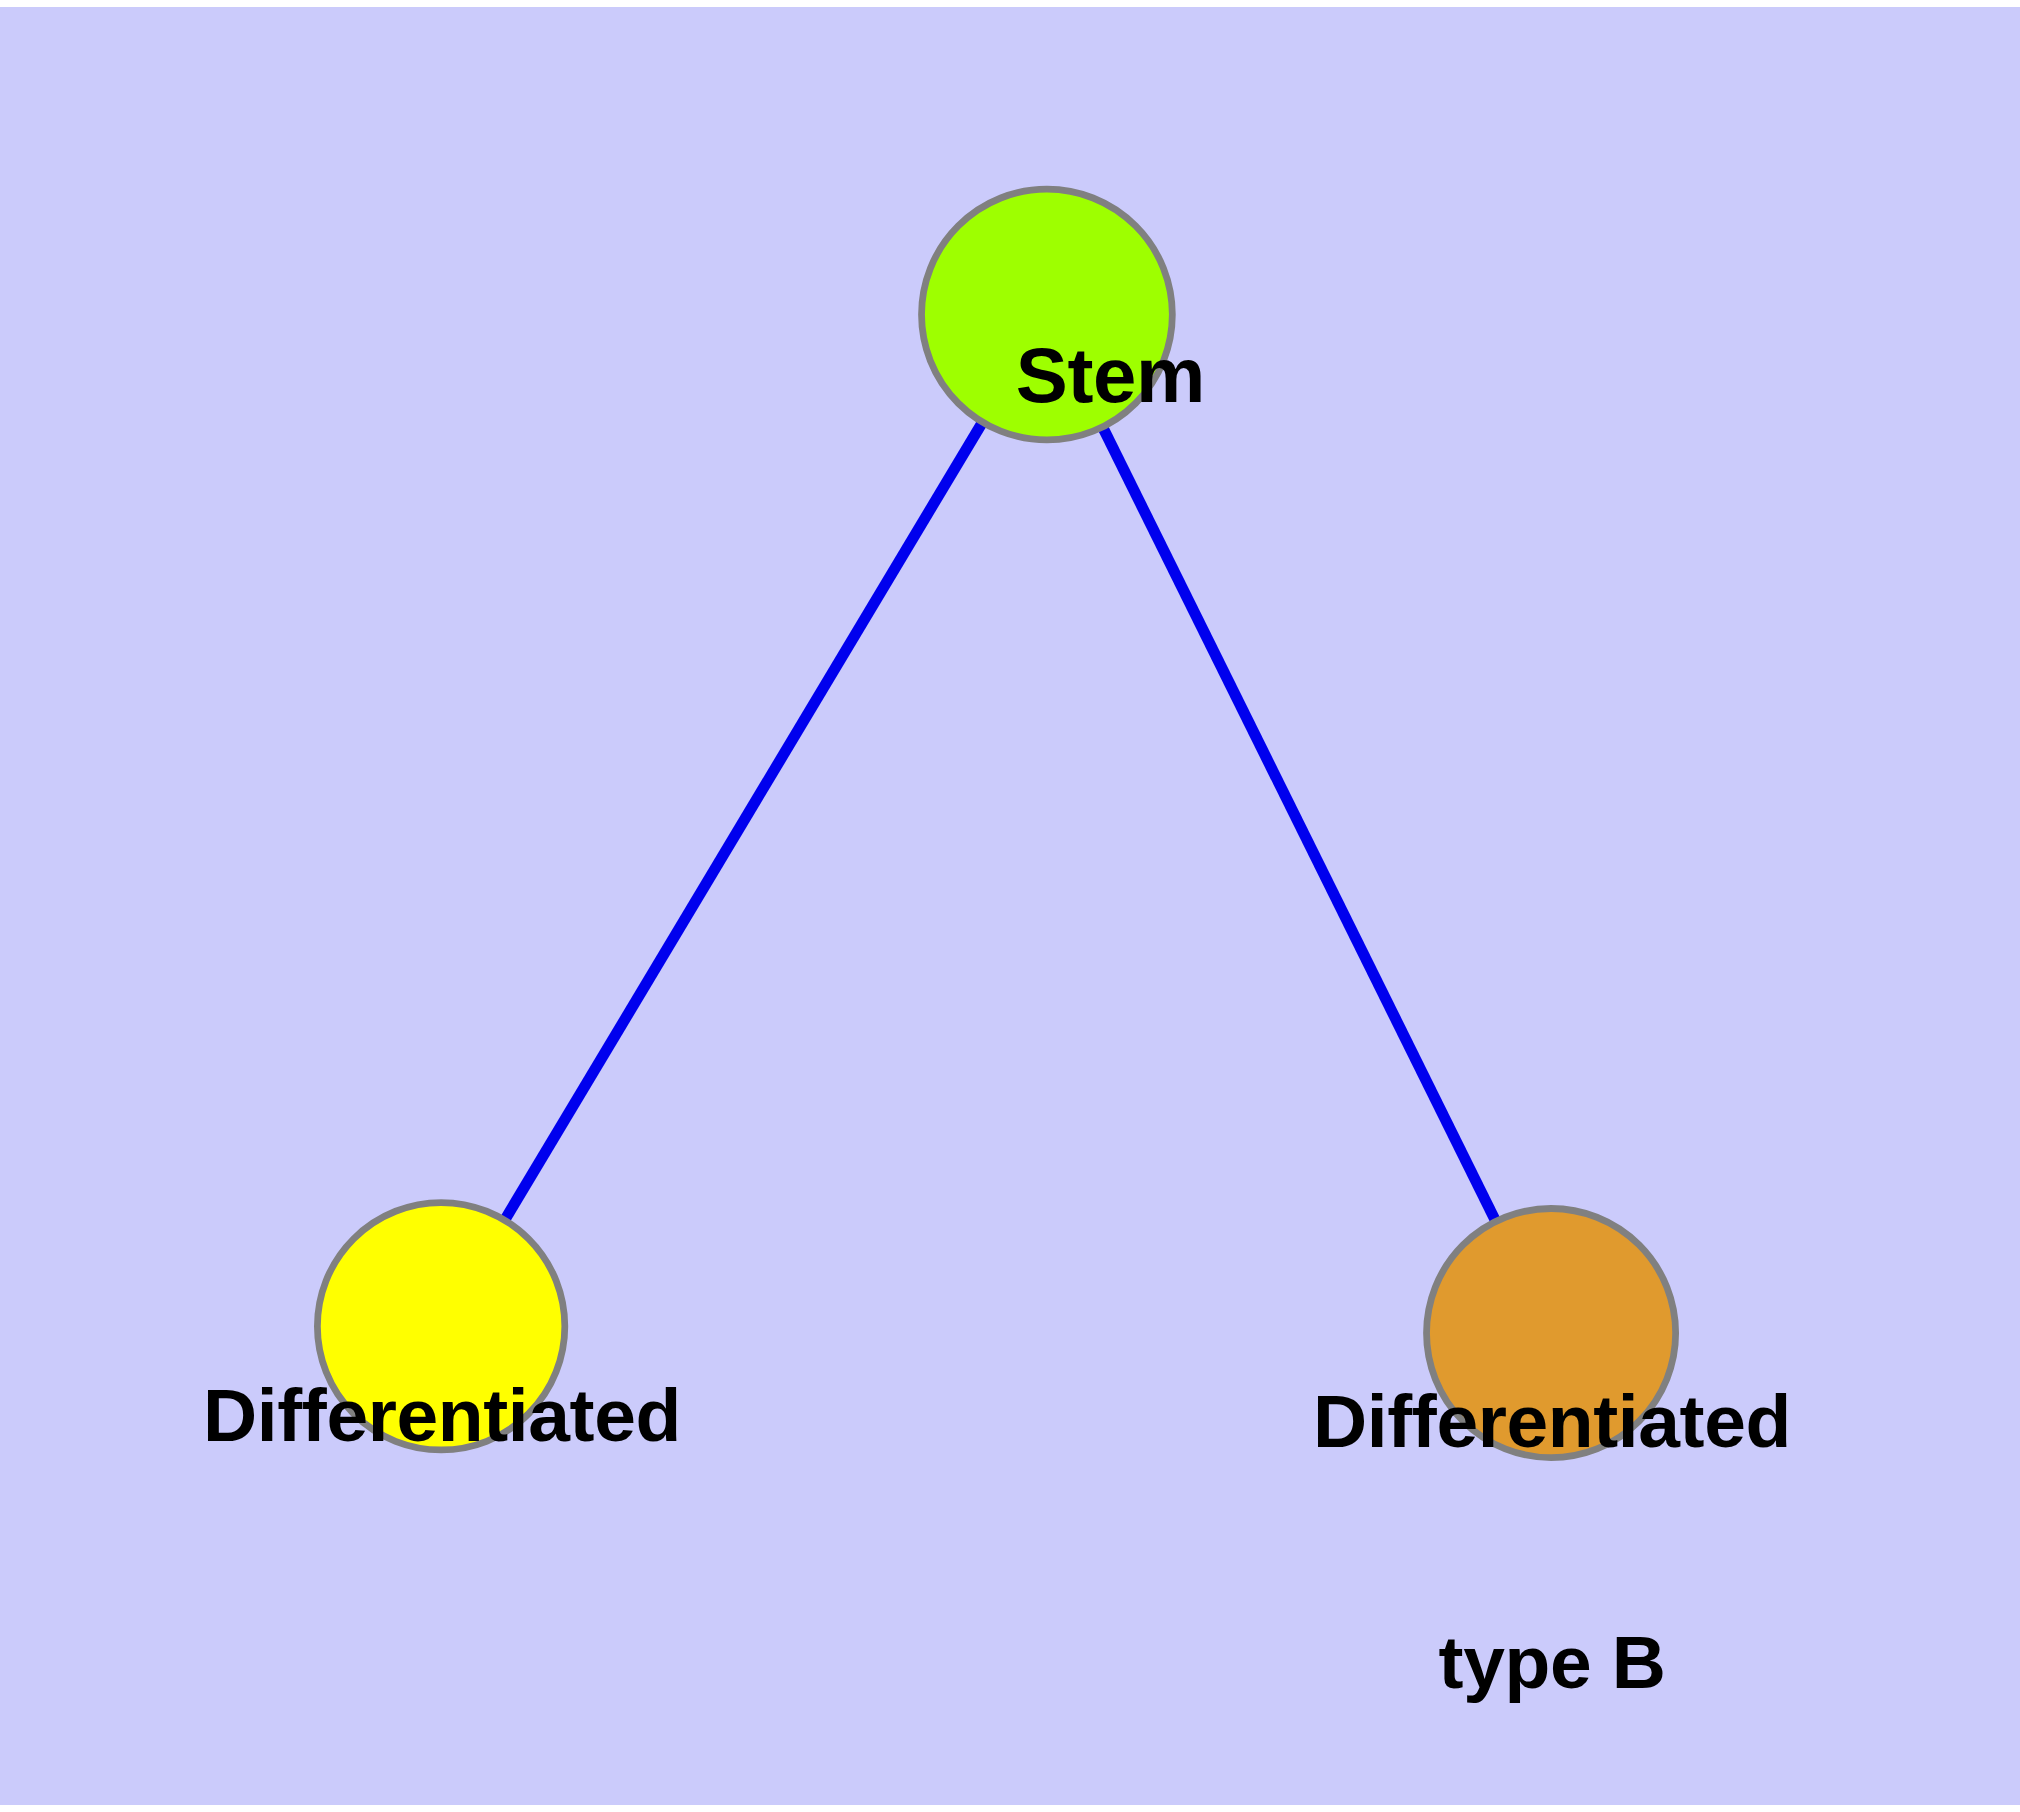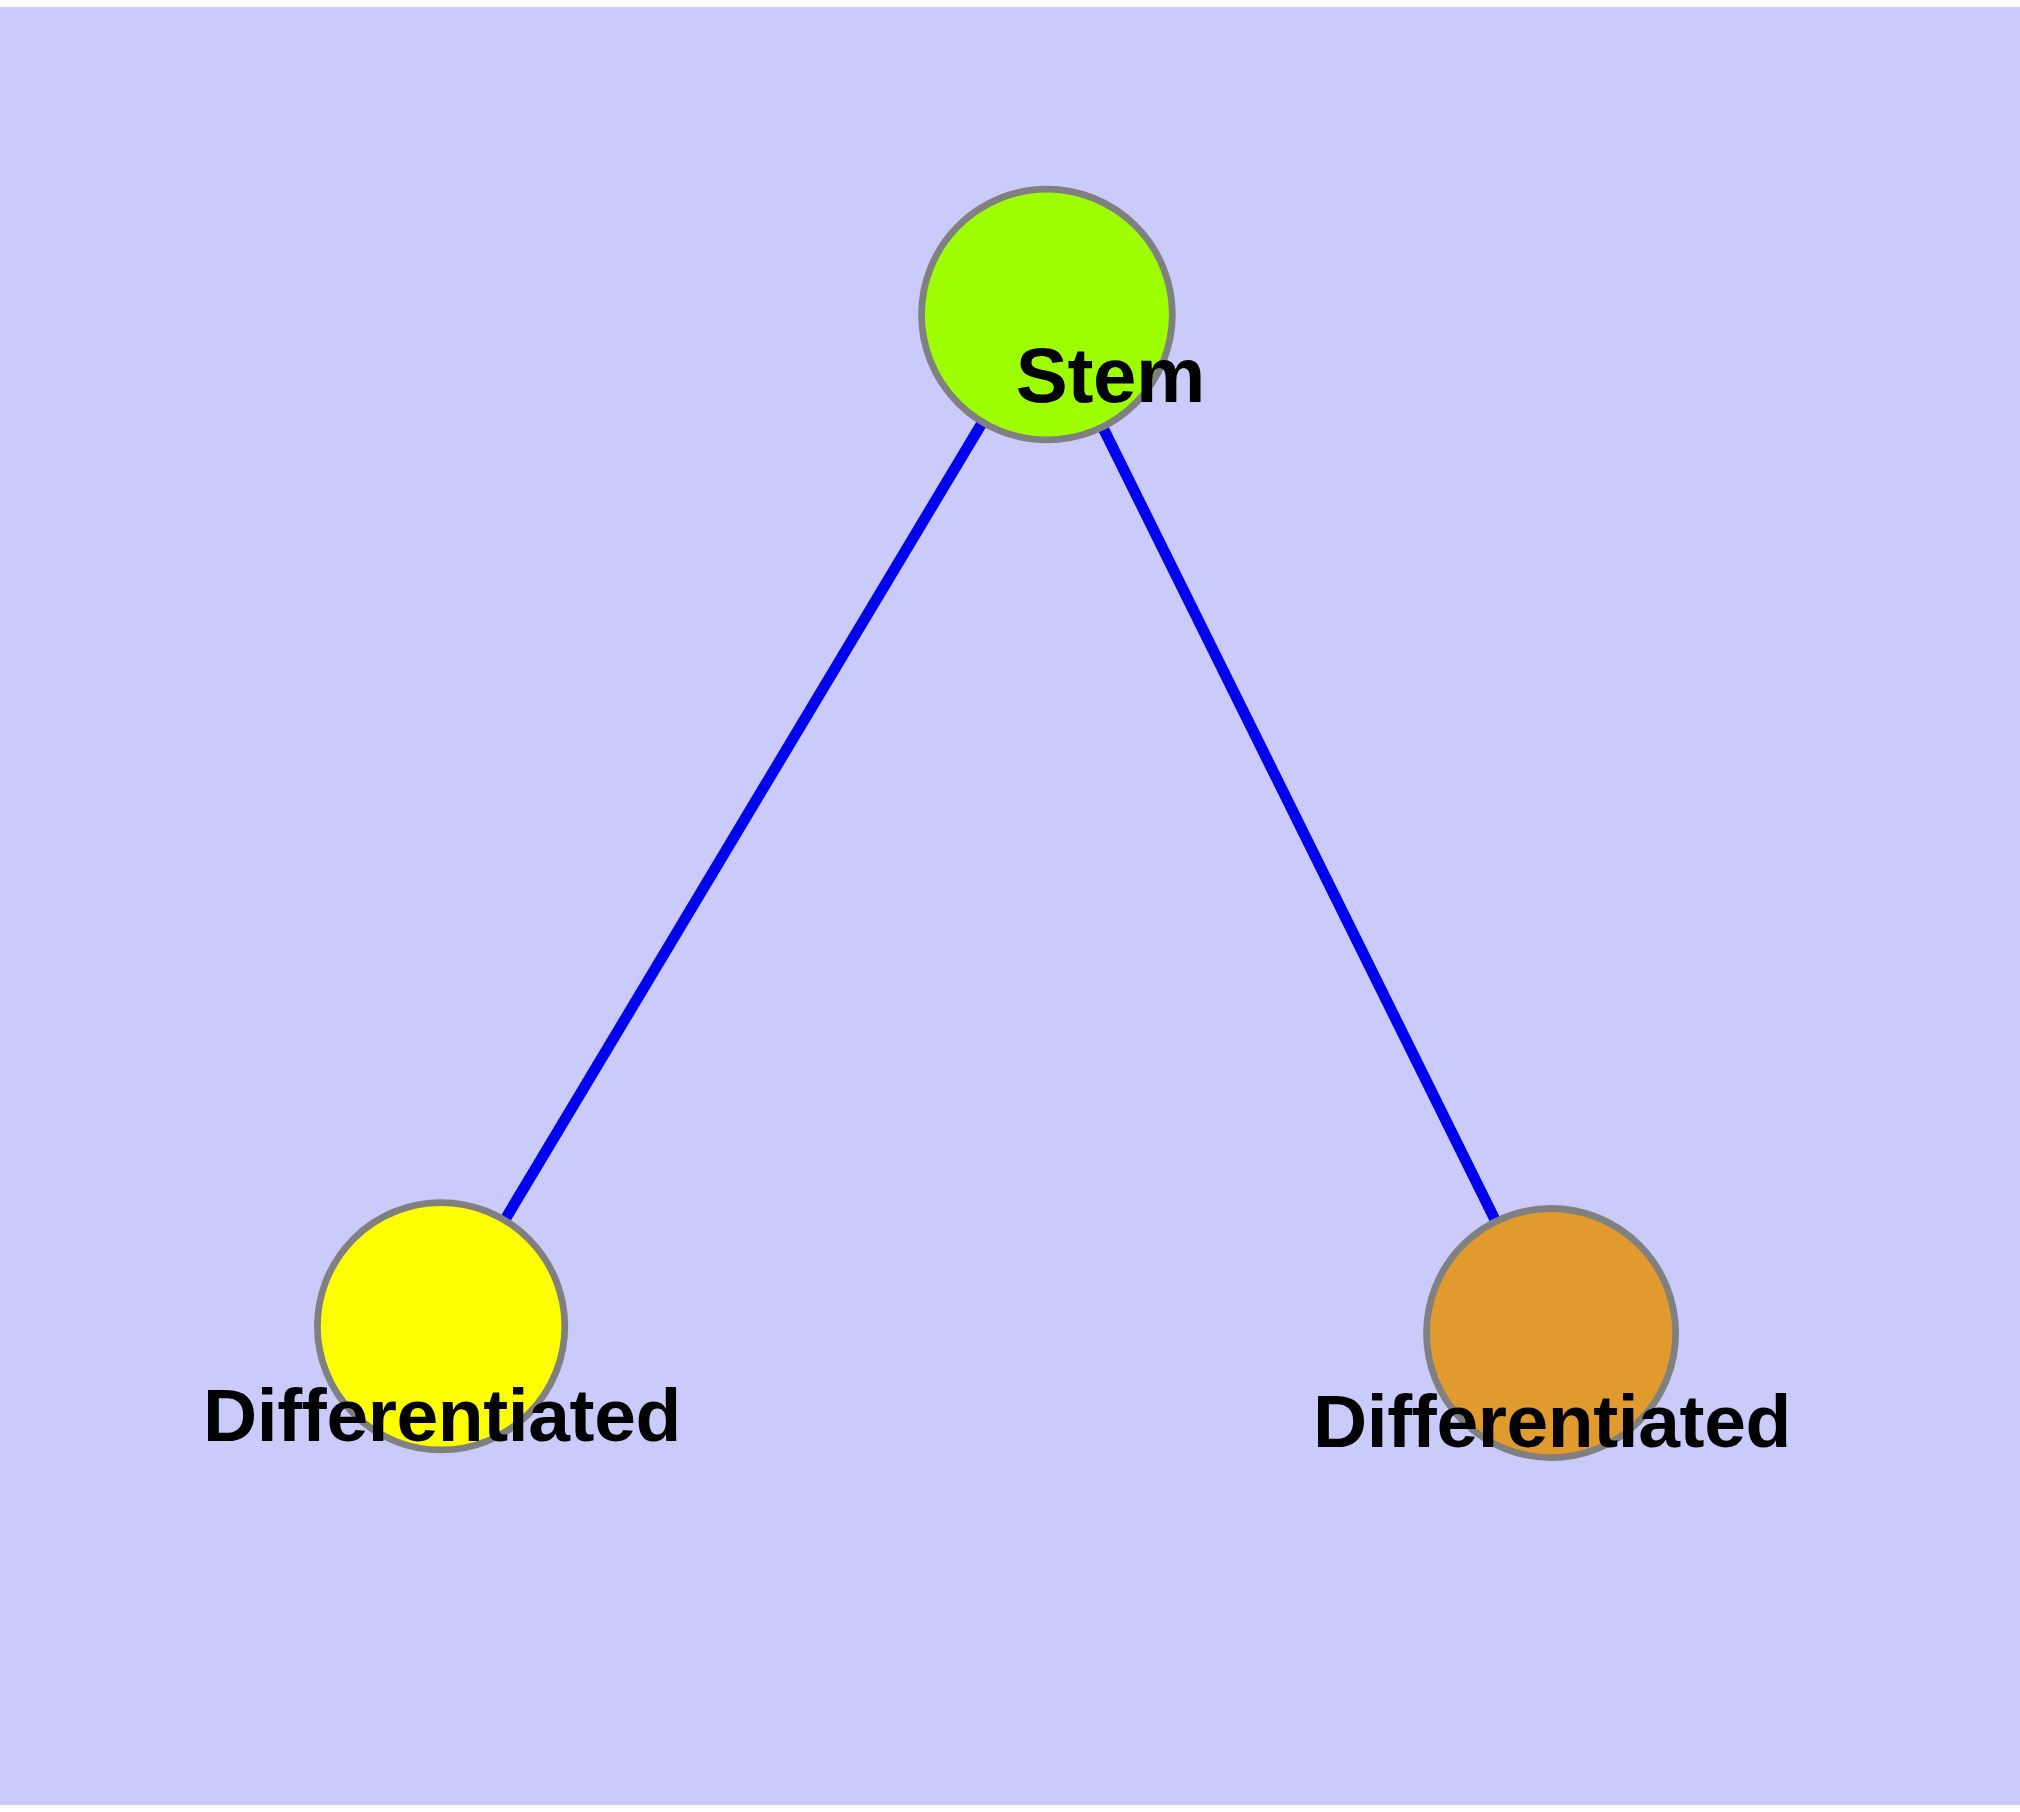--- a/index.html
+++ b/index.html
@@ -85,17 +85,18 @@
     <div class="node-label" id="label-stem">
       <span>Stem</span>
     </div>
 
     <div class="node-label" id="label-diff-a">
       <div>Differentiated</div>
     </div>
 
     <div class="node-label" id="label-diff-b">
       <div>Differentiated</div>
+      <div>type B</div>
     </div>
 
   </div>
 </div>
 
 
 </body></html>

